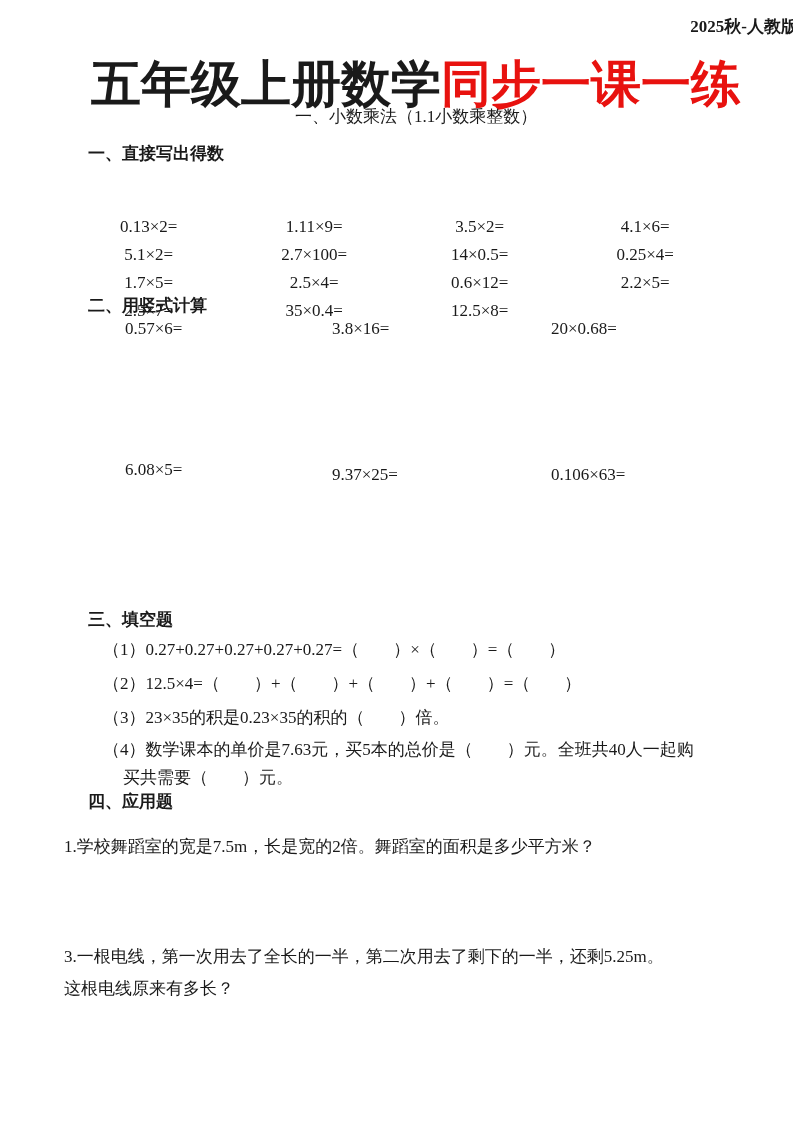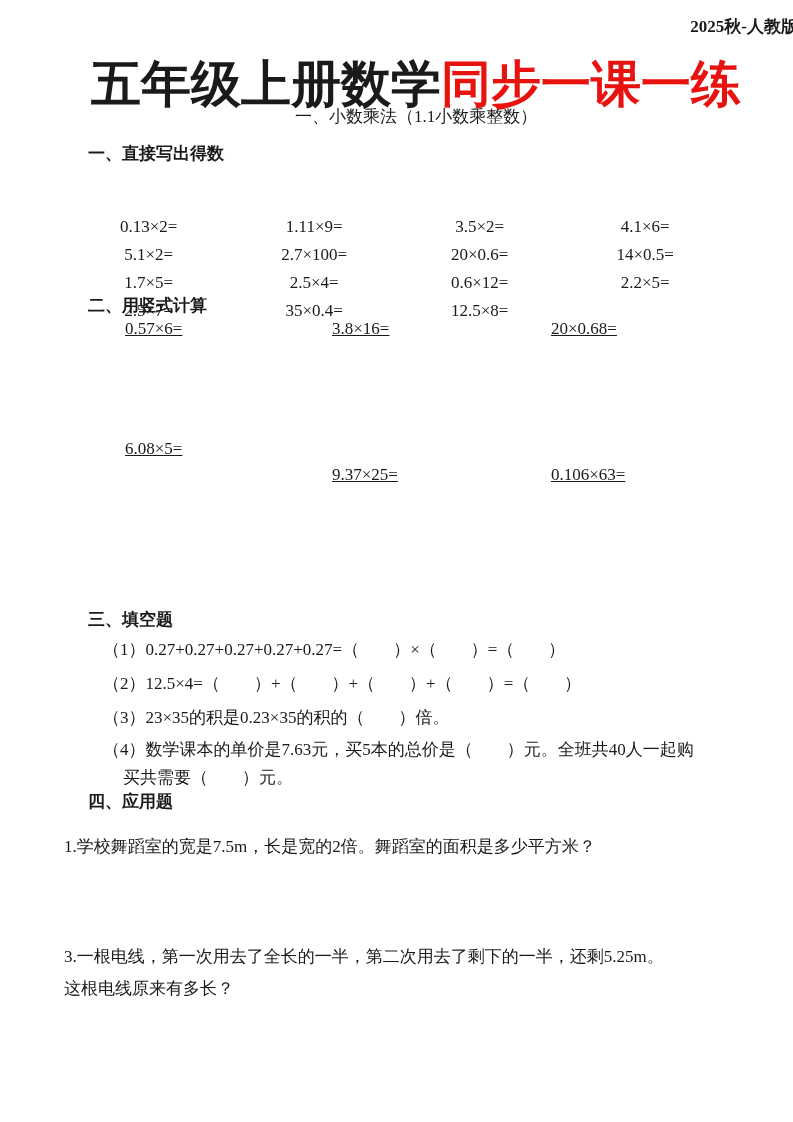--- a/index.html
+++ b/index.html
@@ -66,21 +66,20 @@
   .oral-cell {
     text-align: center;
     white-space: nowrap;
     line-height: 24px;
   }
   .vcell {
     position: absolute;
     font-size: 17px;
     white-space: nowrap;
     line-height: 20px;
-    text-decoration: underline;
   }
   .fill-item {
     position: absolute;
     left: 103px;
     font-size: 17px;
     white-space: nowrap;
     line-height: 22px;
   }
   .app-line {
     position: absolute;
@@ -114,38 +113,38 @@
 
   <div class="sec-heading" style="top:142px">一、直接写出得数</div>
 
   <div class="oral-grid">
     <span class="oral-cell">0.13×2=</span>
     <span class="oral-cell">1.11×9=</span>
     <span class="oral-cell">3.5×2=</span>
     <span class="oral-cell">4.1×6=</span>
     <span class="oral-cell">5.1×2=</span>
     <span class="oral-cell">2.7×100=</span>
-    <span class="oral-cell">20×0.6=</span>
     <span class="oral-cell">14×0.5=</span>
+    <span class="oral-cell">0.25×4=</span>
     <span class="oral-cell">1.7×5=</span>
     <span class="oral-cell">2.5×4=</span>
     <span class="oral-cell">0.6×12=</span>
     <span class="oral-cell">2.2×5=</span>
     <span class="oral-cell">2.5×7=</span>
     <span class="oral-cell">35×0.4=</span>
     <span class="oral-cell">12.5×8=</span>
   </div>
 
   <div class="sec-heading" style="top:294px">二、用竖式计算</div>
 
   <span class="vcell" style="top:319px;left:125px">0.57×6=</span>
   <span class="vcell" style="top:319px;left:332px">3.8×16=</span>
   <span class="vcell" style="top:319px;left:551px">20×0.68=</span>
 
-  <span class="vcell" style="top:439px;left:125px">6.08×5=</span>
+  <span class="vcell" style="top:460px;left:125px">6.08×5=</span>
   <span class="vcell" style="top:465px;left:332px">9.37×25=</span>
   <span class="vcell" style="top:465px;left:551px">0.106×63=</span>
 
   <div class="sec-heading" style="top:608px">三、填空题</div>
 
   <div class="fill-item" style="top:639px">（1）0.27+0.27+0.27+0.27+0.27=（　　）×（　　）=（　　）</div>
   <div class="fill-item" style="top:673px">（2）12.5×4=（　　）+（　　）+（　　）+（　　）=（　　）</div>
   <div class="fill-item" style="top:707px">（3）23×35的积是0.23×35的积的（　　）倍。</div>
   <div class="fill-item" style="top:739px">（4）数学课本的单价是7.63元，买5本的总价是（　　）元。全班共40人一起购</div>
   <div class="fill-item" style="top:767px;left:123px">买共需要（　　）元。</div>

